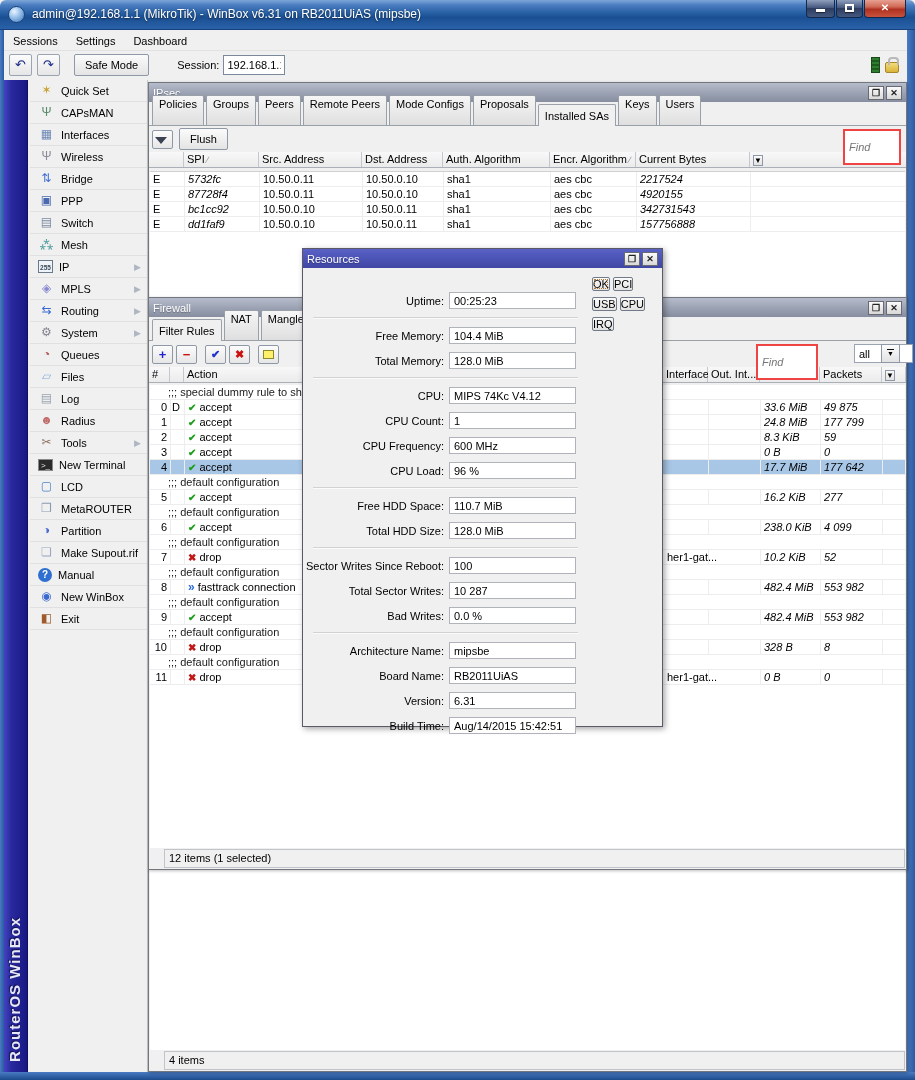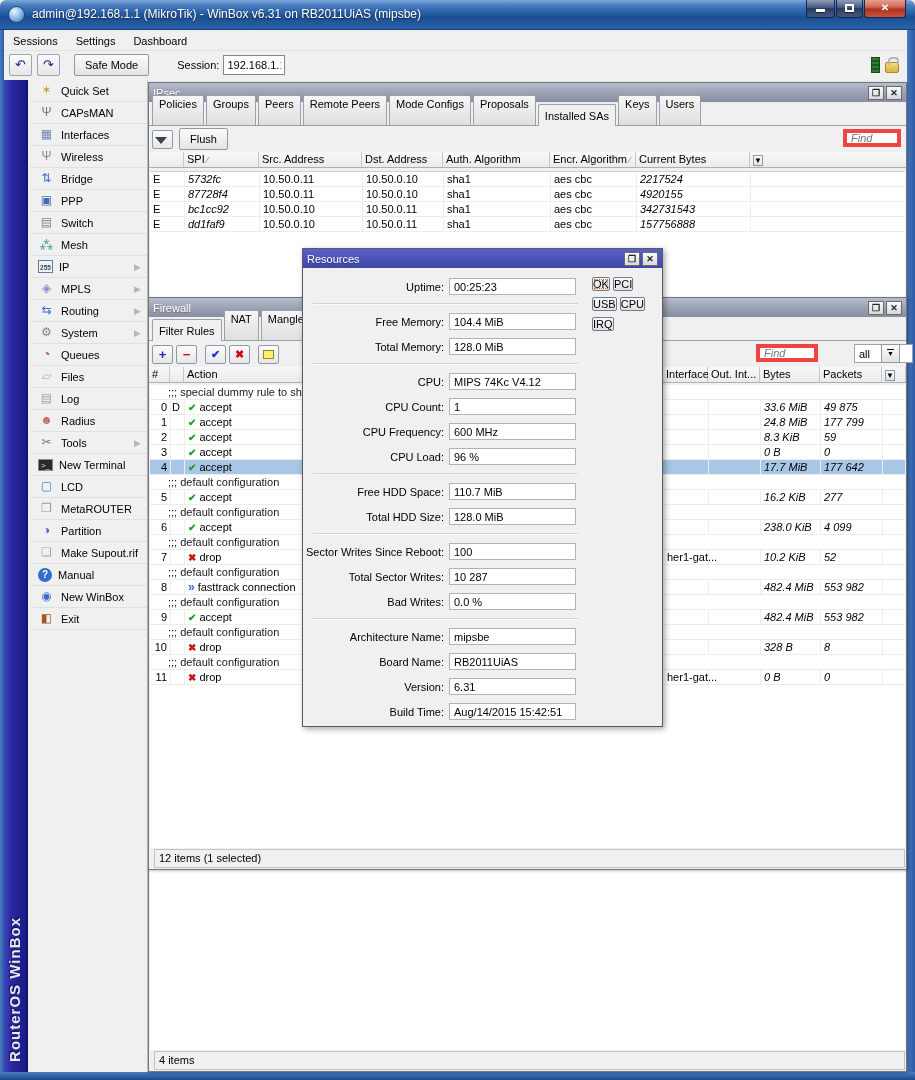--- a/index.html
+++ b/index.html
@@ -78,21 +78,21 @@
   .sq { width:21px; height:19px; border:1px solid #8e98a6; border-radius:2px; background:linear-gradient(180deg,#fcfcfc,#e6e6e6);
     text-align:center; line-height:17px; font-weight:bold; margin-left:3px; }
   .sq.plus { color:#2222cc; font-size:13px; }
   .sq.minus { color:#cc1111; font-size:13px; }
   .sq.check { color:#2233cc; margin-left:8px; }
   .sq.cross { color:#cc1111; }
   .sq.note { margin-left:8px; position:relative; }
   .note-glyph { position:absolute; left:4px; top:4px; width:11px; height:9px; background:#ffef6a; border:1px solid #8a8a2a; }
   .funnel-glyph { display:inline-block; width:0; height:0; border-left:6px solid transparent; border-right:6px solid transparent; border-top:7px solid #3a4252; position:relative; top:1px; }
   .funnel-stem { display:inline-block; width:3px; height:5px; background:#3a4252; position:relative; top:-1px; left:-7px; }
-  .find-input { height:18px; border:4px solid #ef4444; background:#fff; font:11px "Liberation Sans",sans-serif; font-style:italic; color:#9a9a9a; padding:1px 4px; }
+  .find-input { height:36px; border:2px solid #ef4444; background:#fff; font:11px "Liberation Sans",sans-serif; font-style:italic; color:#9a9a9a; padding:1px 4px; }
   .combo { height:19px; border:1px solid #9aa4b2; background:#fff; display:flex; align-items:center; padding-left:4px;margin-left:32px; }
   .combo-btn { width:19px; height:19px; border:1px solid #8e98a6; background:linear-gradient(180deg,#fcfcfc,#e2e2e2); text-align:center; line-height:17px; font-size:8px; }
   .arrbar { display:inline-block; border-top:1.5px solid #111; padding-top:1px; font-size:7px; line-height:6px; }
   
   .thead { display:flex; height:16px; background:#f0f0f0; border-bottom:1px solid #aab0b8; }
   .th { border-right:1px solid #c4c8ce; padding:1px 3px; white-space:nowrap; overflow:hidden; background:linear-gradient(180deg,#f8f8f8,#ebebeb); }
   .sort { color:#8a9099; font-size:9px; margin-left:2px; }
   .hbtn { width:18px; height:14px; border:1px solid #8e98a6; background:linear-gradient(180deg,#fcfcfc,#e2e2e2); text-align:center; line-height:12px; font-size:8px; margin:0 0 0 auto; }
   .row { display:flex; height:15px; line-height:14px; border-bottom:1px solid #ededed; white-space:nowrap; }
   .cell { overflow:hidden; padding:0 3px; }
@@ -119,29 +119,29 @@
   .thead .fw-num,.thead .fw-flag,.thead .fw-act,.thead .fw-if,.thead .fw-oif,.thead .fw-byte,.thead .fw-pkt { border-right:1px solid #c4c8ce; text-align:left; }
   .fw-row .note { display:none; padding-left:18px; overflow:hidden; white-space:nowrap; }
   .fw-row.comment .note { display:block; }
   .fw-row.comment { color:#1a1a1a; }
   .fw-row .cells { display:flex; width:100%; }
   .fw-row.selected { background:#a8c6e6; }
   .act-ico { font-weight:bold; margin-right:3px; font-size:10px; }
   .act-ico.accept { color:#1d9e1d; }
   .act-ico.drop { color:#c01818; }
   .act-ico.fasttrack { color:#2a6ae0; font-size:12px; }
-  .statusbar { position:absolute; left:5px; right:1px; bottom:1px; height:19px; background:#f0f0f0; border:1px solid #c0c4ca; padding:2px 4px; }
+  .statusbar { position:absolute; left:15px; right:1px; bottom:1px; height:19px; background:#f0f0f0; border:1px solid #c0c4ca; padding:2px 4px; }
   
   #win-ipsec { left:148px; top:82px; width:759px; height:990px; }
   #win-firewall { left:148px; top:297px; width:759px; height:573px; }
   #ipsec-client { position:absolute; left:1px; right:1px; top:88px; bottom:21px; background:#fff; border-top:1px solid #d0d0d0; }
   #fw-client { position:absolute; left:1px; right:1px; top:87px; bottom:21px; background:#fff; }
   
   #dlg-resources { left:302px; top:248px; width:361px; height:479px; border:1px solid #5a5a66; box-shadow:2px 2px 6px rgba(0,0,0,.35); background:#f0f0f0; }
-  .res-body { position:relative; padding-top:6px; }
+  .res-body { position:relative; padding-top:20px; }
   .res-row { height:25px; display:flex; align-items:center; position:relative; }
   .res-row.gap { margin-top:10px; }
   .res-row.gap::before { content:''; position:absolute; left:10px; width:265px; top:-6px;
     border-top:1px solid #d2d2d2; border-bottom:1px solid #fbfbfb; }
   .res-label { width:146px; text-align:right; padding-right:5px; }
   .res-value { width:127px; height:17px; border:1px solid #b0b4ba; background:#fff; padding:1px 4px; line-height:14px; white-space:nowrap; overflow:hidden; }
   .res-buttons { position:absolute; right:8px; top:25px; width:62px; }
   .res-btn { width:62px; height:22px; margin-bottom:4px; border:1px solid #707a88; border-radius:2px;
     background:linear-gradient(180deg,#fbfbfb,#e2e2e2); text-align:center; line-height:20px; }
   .res-btn.focused { outline:1px dotted #b07830; outline-offset:-3px; margin-bottom:11px; }

